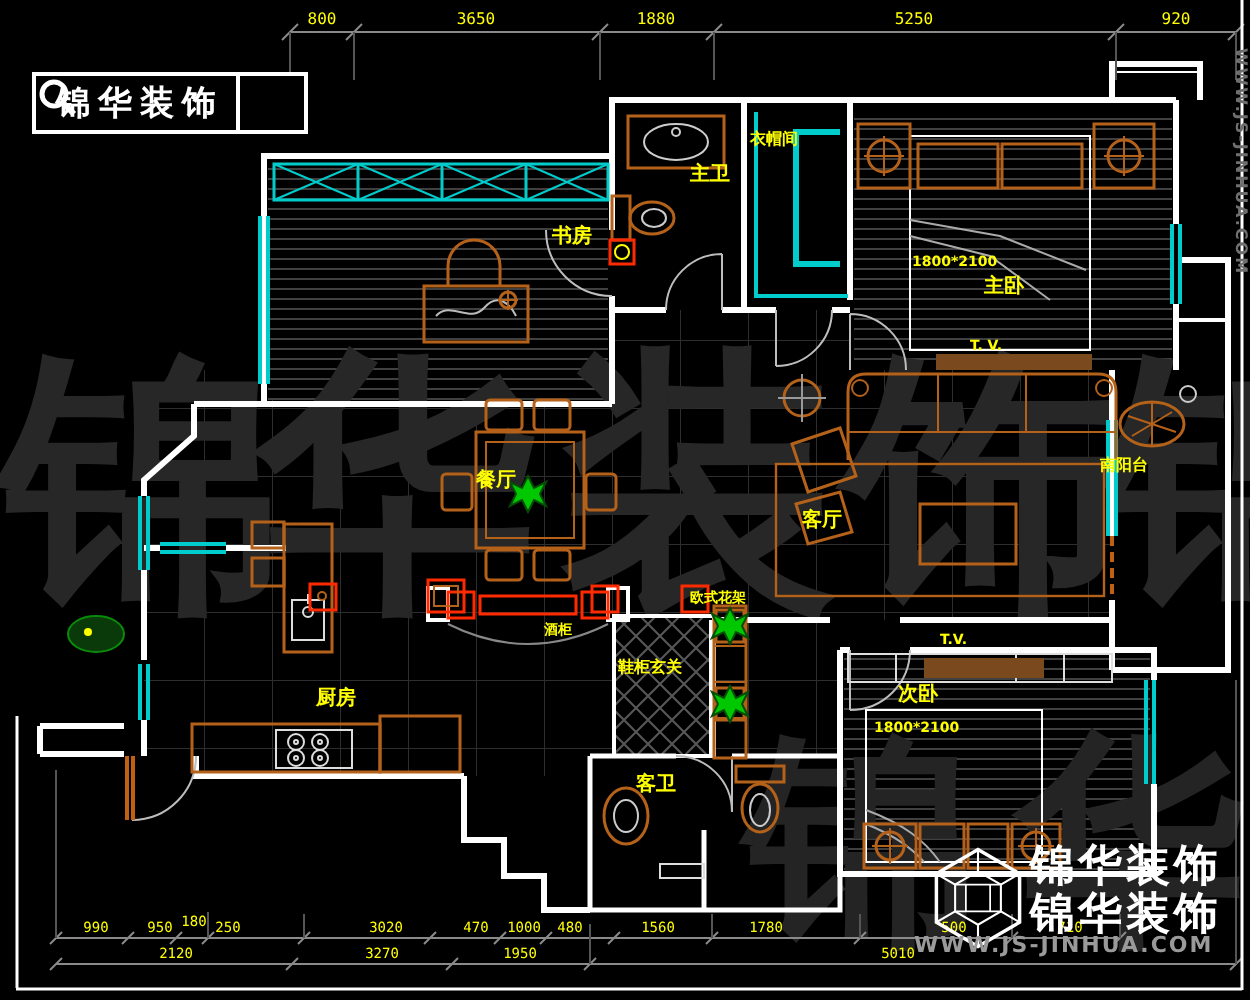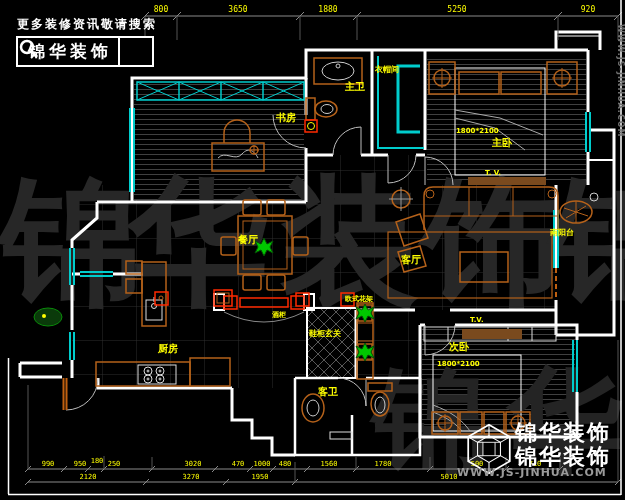--- a/index.html
+++ b/index.html
@@ -360,21 +360,20 @@
     <text class="dims" x="449" y="479">5010</text>
   </g>
 
   <g stroke="#fff" stroke-width="1.5" fill="none">
     <path d="M621,0 V495"></path>
     <path d="M8,494.5 H621"></path>
     <path d="M8.5,358 V494"></path>
   </g>
 </svg>
 
-<div class="hdr-hint">更多装修资讯敬请搜索</div>
 <div class="hdr-logo">
   <div class="txt">锦华装饰</div>
   <div class="ico">
     <svg width="22" height="22" viewBox="0 0 22 22">
       <circle cx="9" cy="9" r="6" stroke="#fff" stroke-width="2.5" fill="none"></circle>
       <line x1="13.5" y1="13.5" x2="19" y2="19" stroke="#fff" stroke-width="3"></line>
     </svg>
   </div>
 </div>
 

